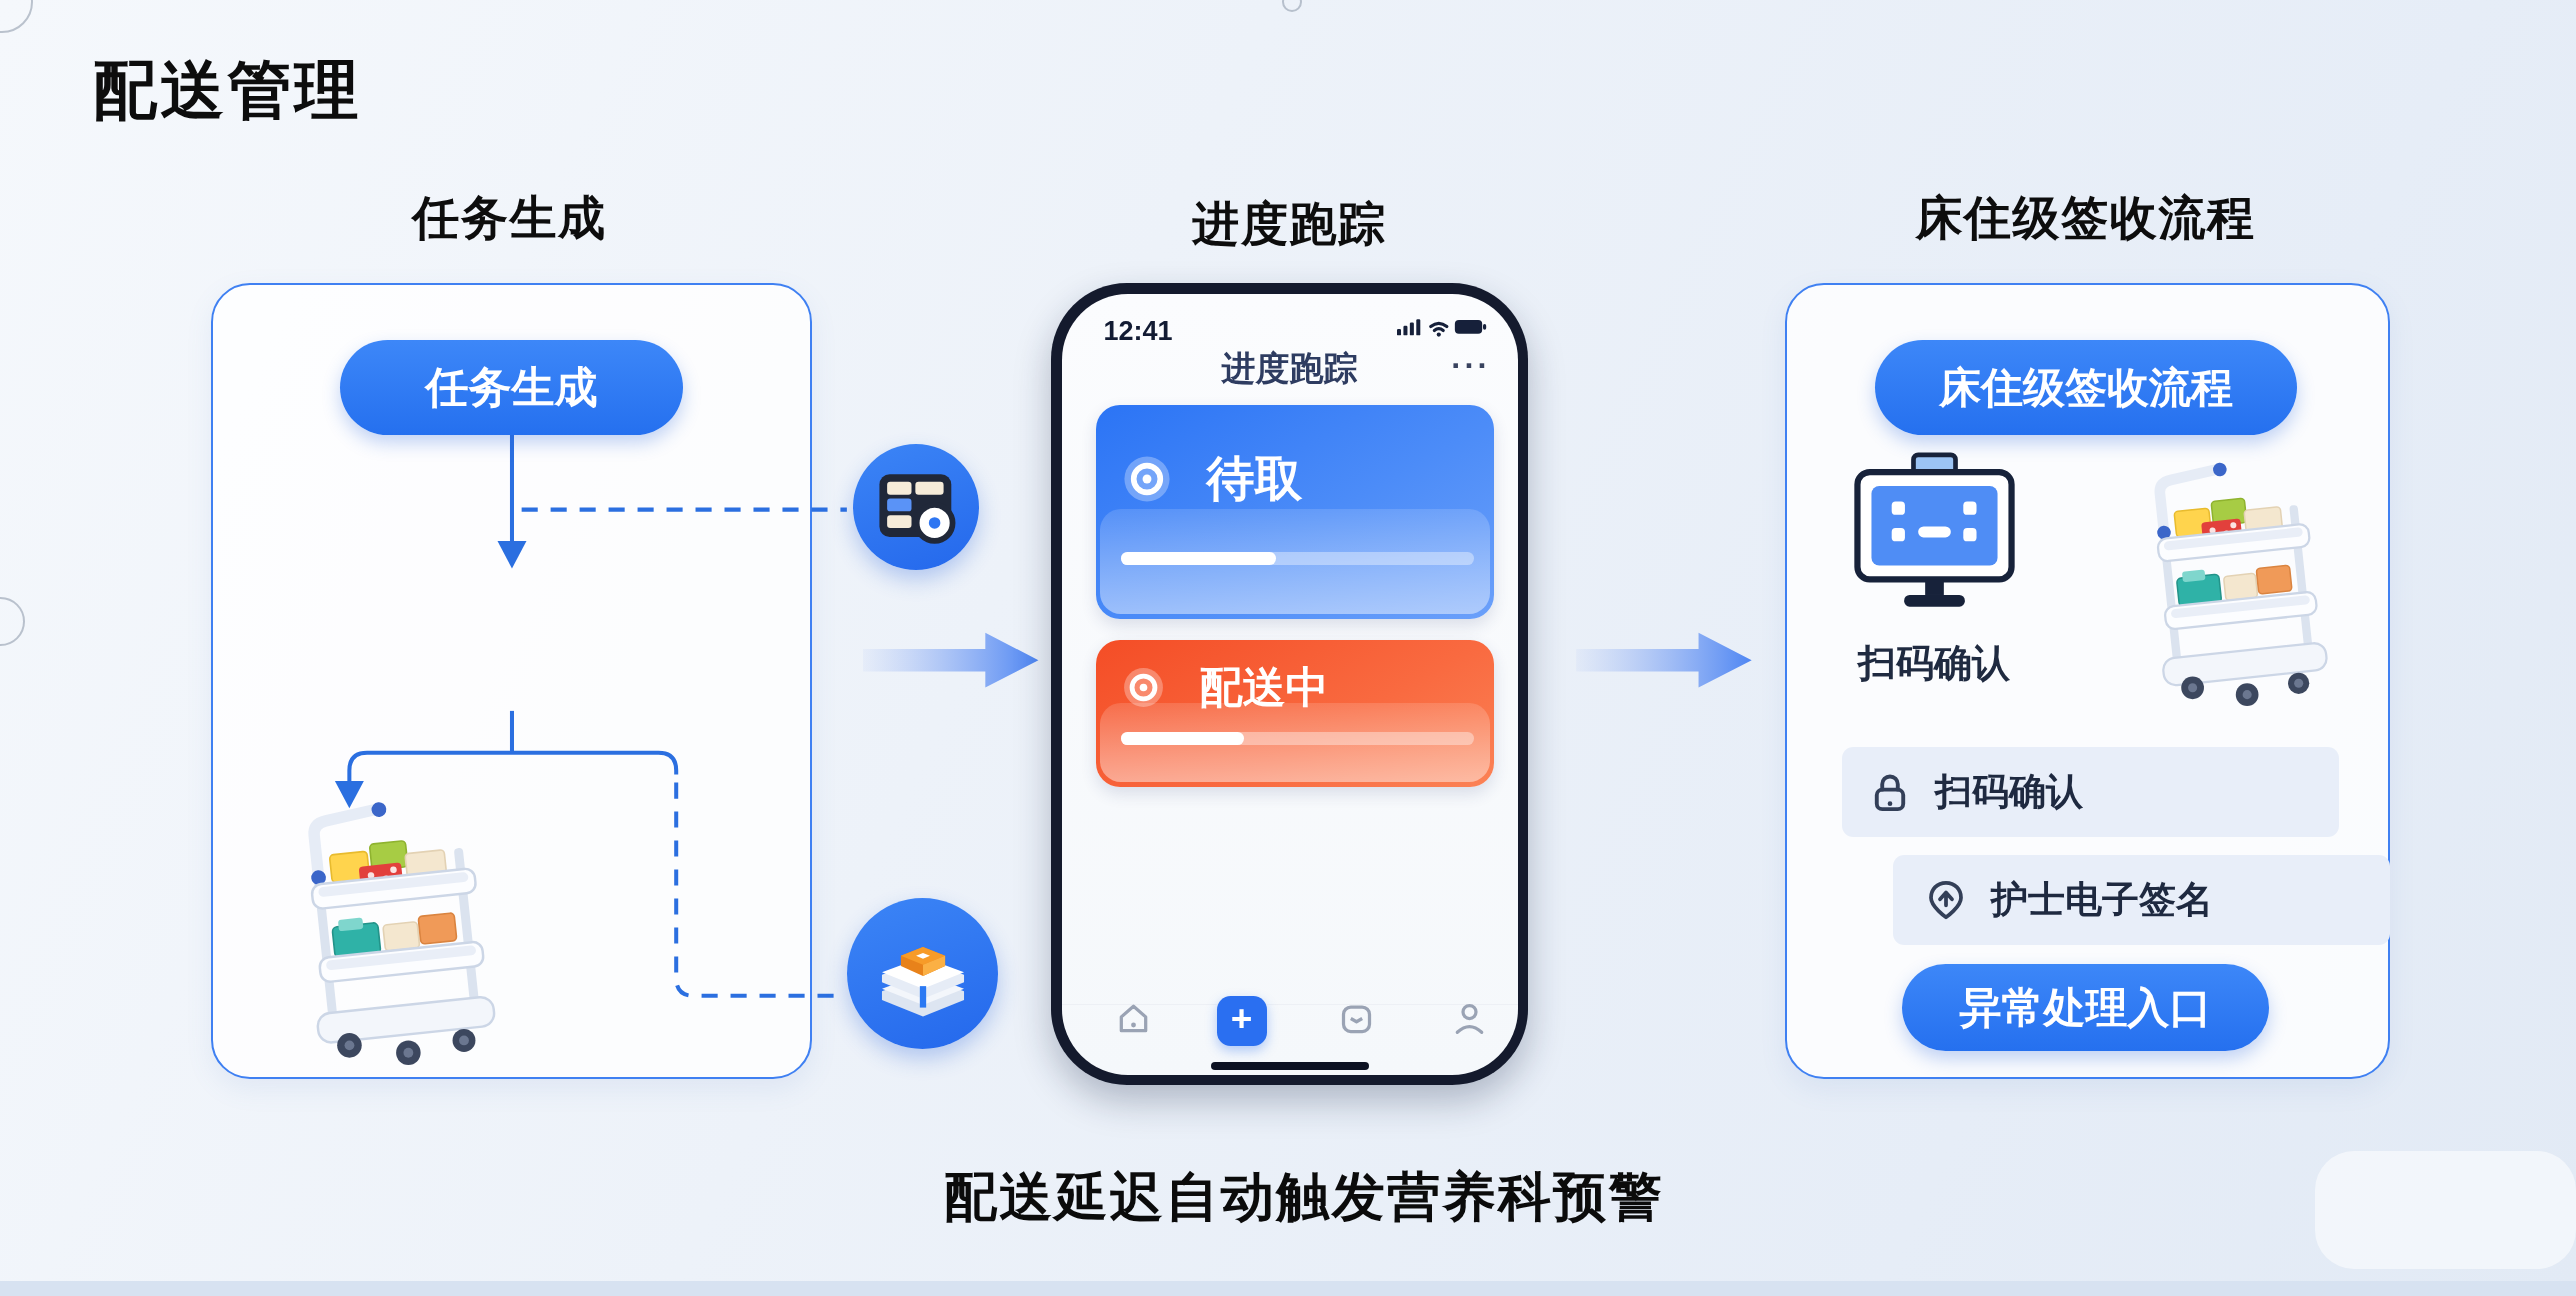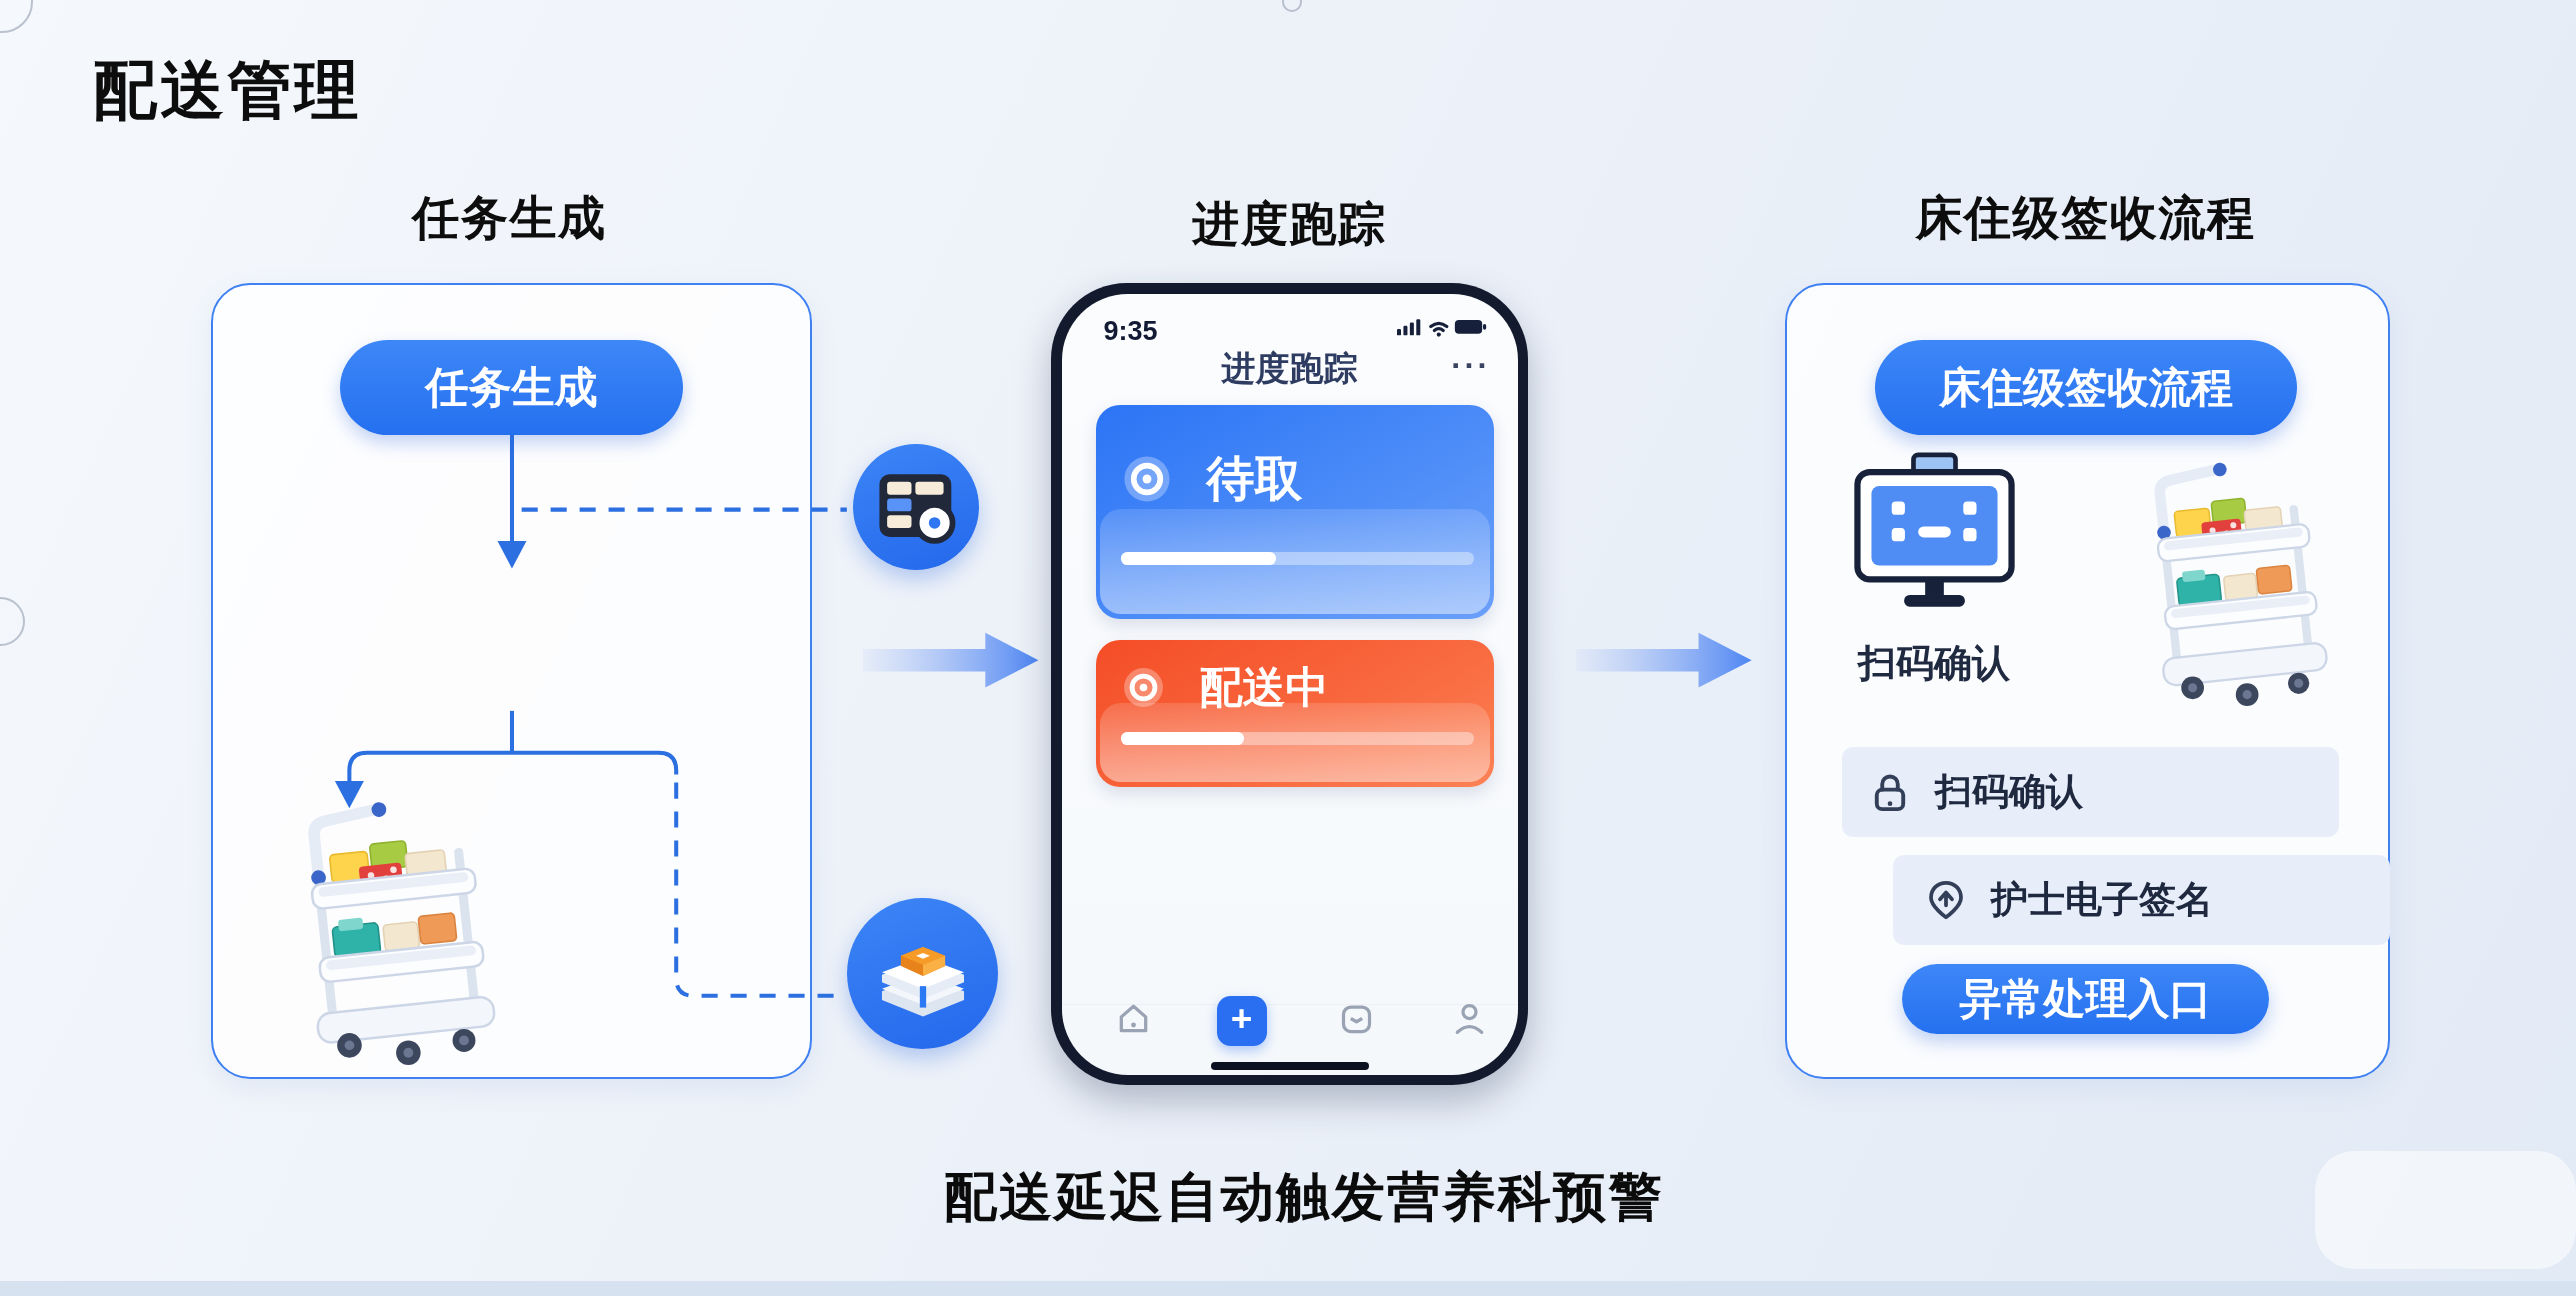--- a/index.html
+++ b/index.html
@@ -167,21 +167,21 @@
       <rect x="80" y="100" width="10" height="34" fill="#2b79f3"></rect>
       <path d="M50 52 L85 38 L120 52 L120 68 L85 84 L50 68 Z" fill="#e8821a"></path>
       <path d="M50 52 L85 38 L120 52 L85 66 Z" fill="#f79b28"></path>
       <path d="M85 66 L120 52 L120 68 L85 84 Z" fill="#fbb044"></path>
       <path d="M74 52 L85 47.5 L96 52 L85 56.5 Z" fill="#ffffff"></path>
     </svg>
   </div>
 
   <div class="phone">
     <div class="screen">
-      <div class="time">9:35</div>
+      <div class="time">12:41</div>
       <div class="status-icons">
         <svg width="90" height="21" viewBox="0 0 112 26">
           <g fill="#16203a">
             <rect x="0" y="16" width="5" height="8" rx="1.5"></rect>
               <rect x="8" y="12" width="5" height="12" rx="1.5"></rect>
             <rect x="16" y="8" width="5" height="16" rx="1.5"></rect>
               <rect x="24" y="4" width="5" height="20" rx="1.5"></rect>
           </g>
           <g stroke="#16203a" stroke-width="4" fill="none" stroke-linecap="round">
             <path d="M42 13 Q52 5 62 13"></path>
@@ -321,18 +321,18 @@
     <span class="row-label">扫码确认</span>
   </div>
   <div class="row" style="left:1893px;top:855px;padding-left:32px;">
     <svg width="42" height="42" viewBox="0 0 56 56" stroke="#333f58" stroke-width="5" fill="none" stroke-linecap="round" stroke-linejoin="round">
       <path d="M28 5 C40 5 48 14 48 25 C48 37 28 51 28 51 C28 51 8 37 8 25 C8 14 16 5 28 5 Z"></path>
       <path d="M28 35 V19 M20 27 L28 18 L36 27"></path>
     </svg>
     <span class="row-label">护士电子签名</span>
   </div>
 
-  <div class="pill" style="left:1902px;top:964px;width:367px;height:70px;font-size:42px;border-radius:45px;justify-content:center;">
+  <div class="pill" style="left:1902px;top:964px;width:367px;height:87px;font-size:42px;border-radius:45px;justify-content:center;">
     <span>异常处理入口</span>
   </div>
 
 </div>
 
 
 </body></html>

